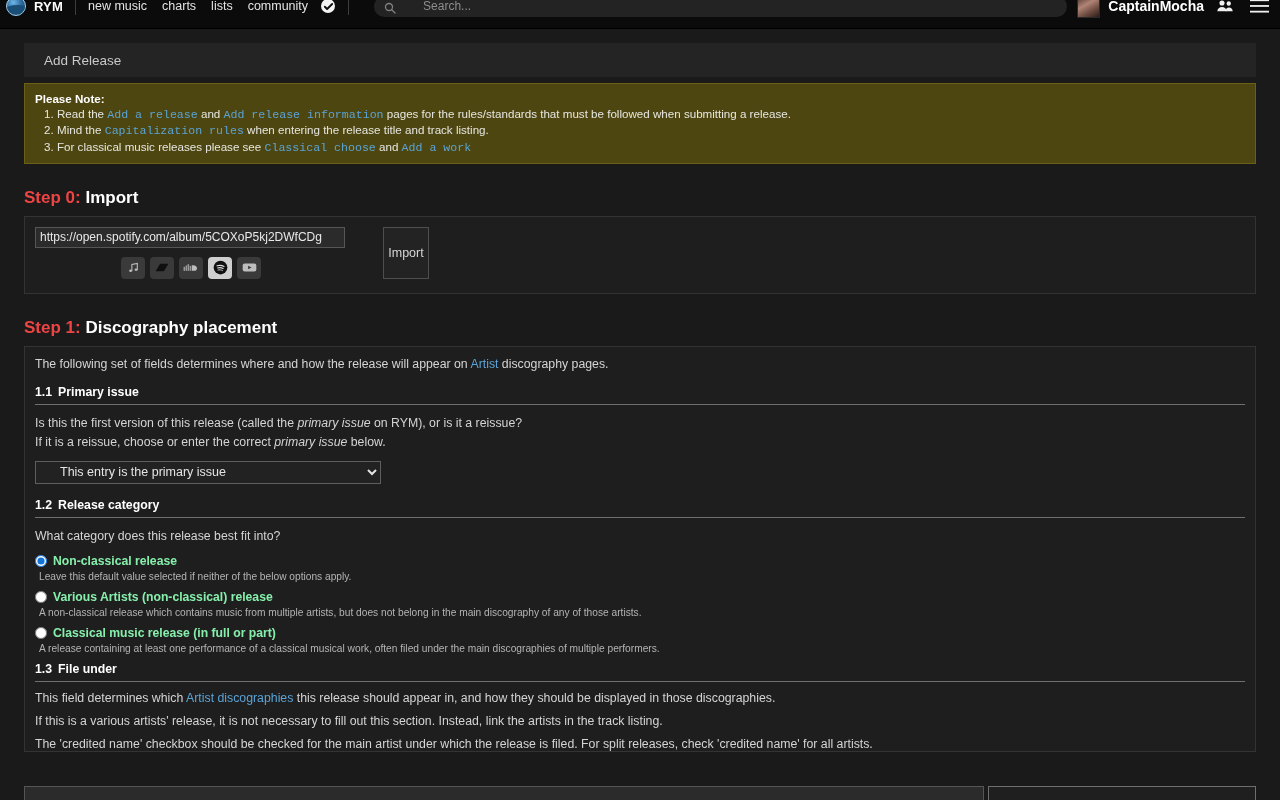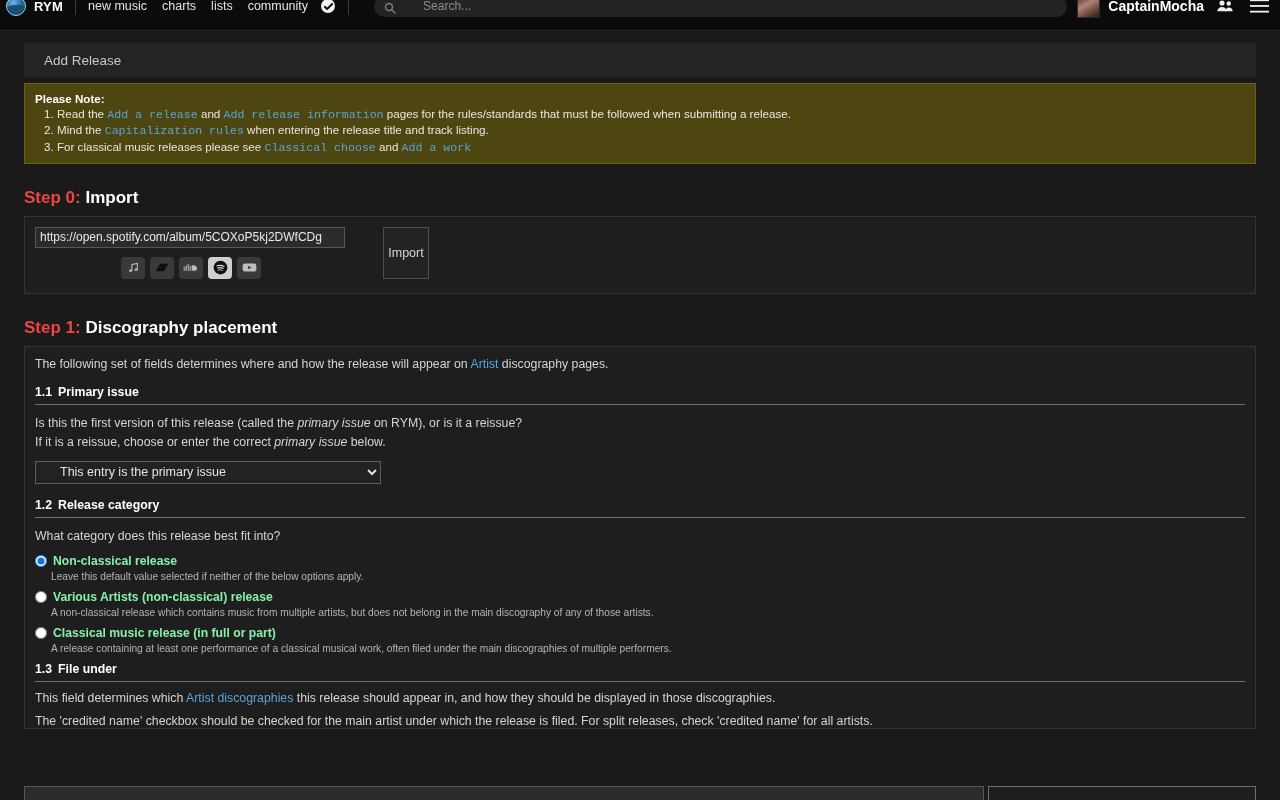--- a/index.html
+++ b/index.html
@@ -172,21 +172,21 @@
     font-family: "Liberation Sans", sans-serif;
     outline: none;
   }
 
   .radio-group { margin-top: 11px; }
   .radio-row { display: flex; align-items: center; gap: 6px; }
   .radio-row input[type=radio] { margin: 0; width: 12px; height: 12px; accent-color: #1573d8; }
   .radio-label { color: #86efac; font-size: 12.2px; font-weight: bold; }
   .radio-desc {
     color: #b4b4b4; font-size: 10.2px;
-    margin: 3px 0 8px 16px;
+    margin: 3px 0 8px 4px;
   }
 
   .fu-line { color: #d4d4d4; font-size: 12.3px; margin-top: 9px; }
   .bottom-strip {
     position: absolute; left: 0; top: 782px; width: 1280px; height: 18px;
     background: #1a1a1a;
   }
   .bottom-inner { position: relative; width: 1280px; height: 18px; overflow: hidden; }
   .bi1 { position: absolute; left: 24px; top: 4px; width: 960px; height: 20px; background: #2b2b2b; border: 1px solid #555; border-bottom: none; }
   .bi2 { position: absolute; left: 988px; top: 4px; width: 268px; height: 20px; background: #1f1f1f; border: 1px solid #6e6e6e; border-bottom: none; }
@@ -362,20 +362,21 @@
         </div>
         <div class="radio-desc">A release containing at least one performance of a classical musical work, often filed under the main discographies of multiple performers.</div>
       </div>
 
       <div class="sub-head" style="margin-top:8px">
         <span class="sub-num">1.3</span><span>File under</span>
       </div>
       <div class="fu-line">
         <span>This field determines which </span><a href="#" class="inline-link">Artist discographies</a><span> this release should appear in, and how they should be displayed in those discographies.</span>
       </div>
+      <div class="fu-line">If this is a various artists' release, it is not necessary to fill out this section. Instead, link the artists in the track listing.</div>
       <div class="fu-line">The 'credited name' checkbox should be checked for the main artist under which the release is filed. For split releases, check 'credited name' for all artists.</div>
     </div>
 
   </div>
 </div>
 
 <div class="bottom-strip">
   <div class="bottom-inner">
     <div class="bi1"></div>
     <div class="bi2"></div>

